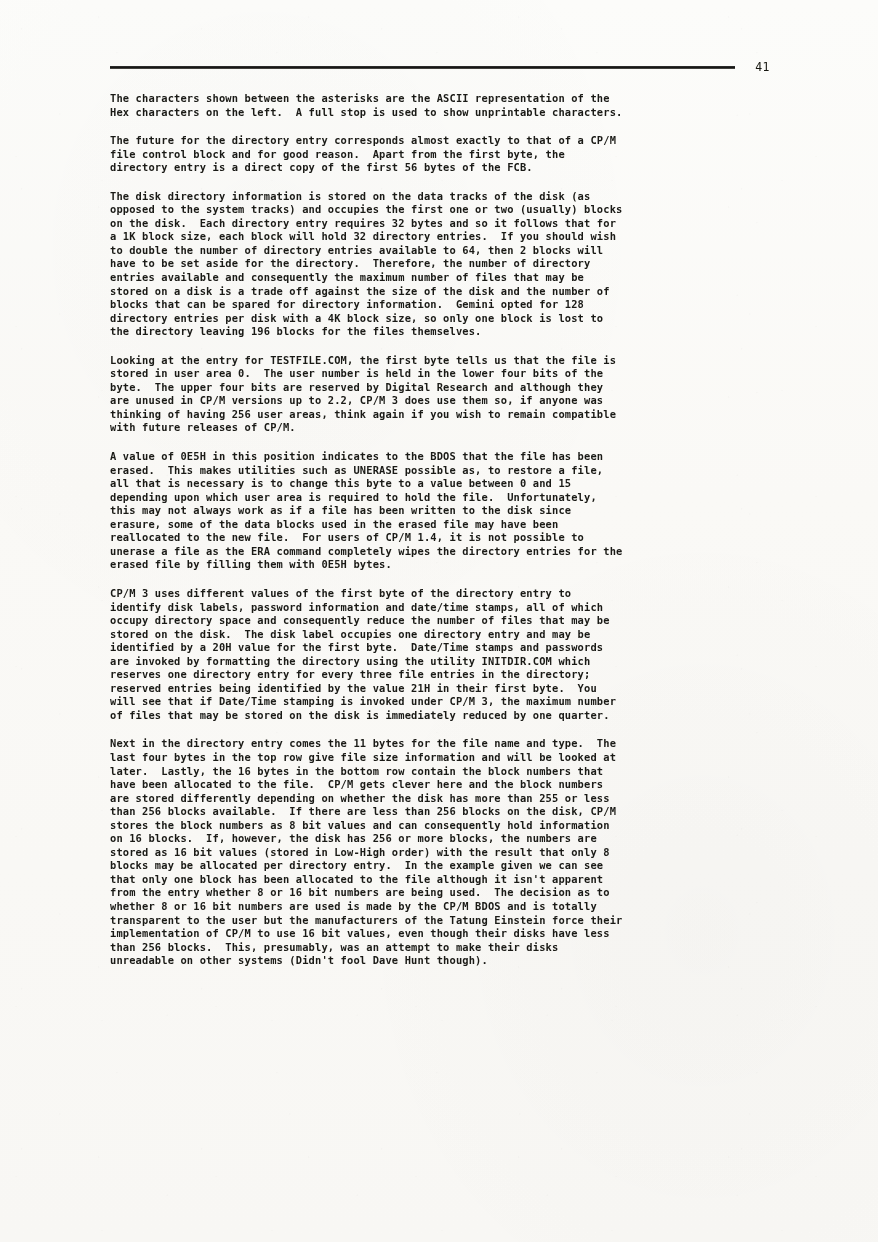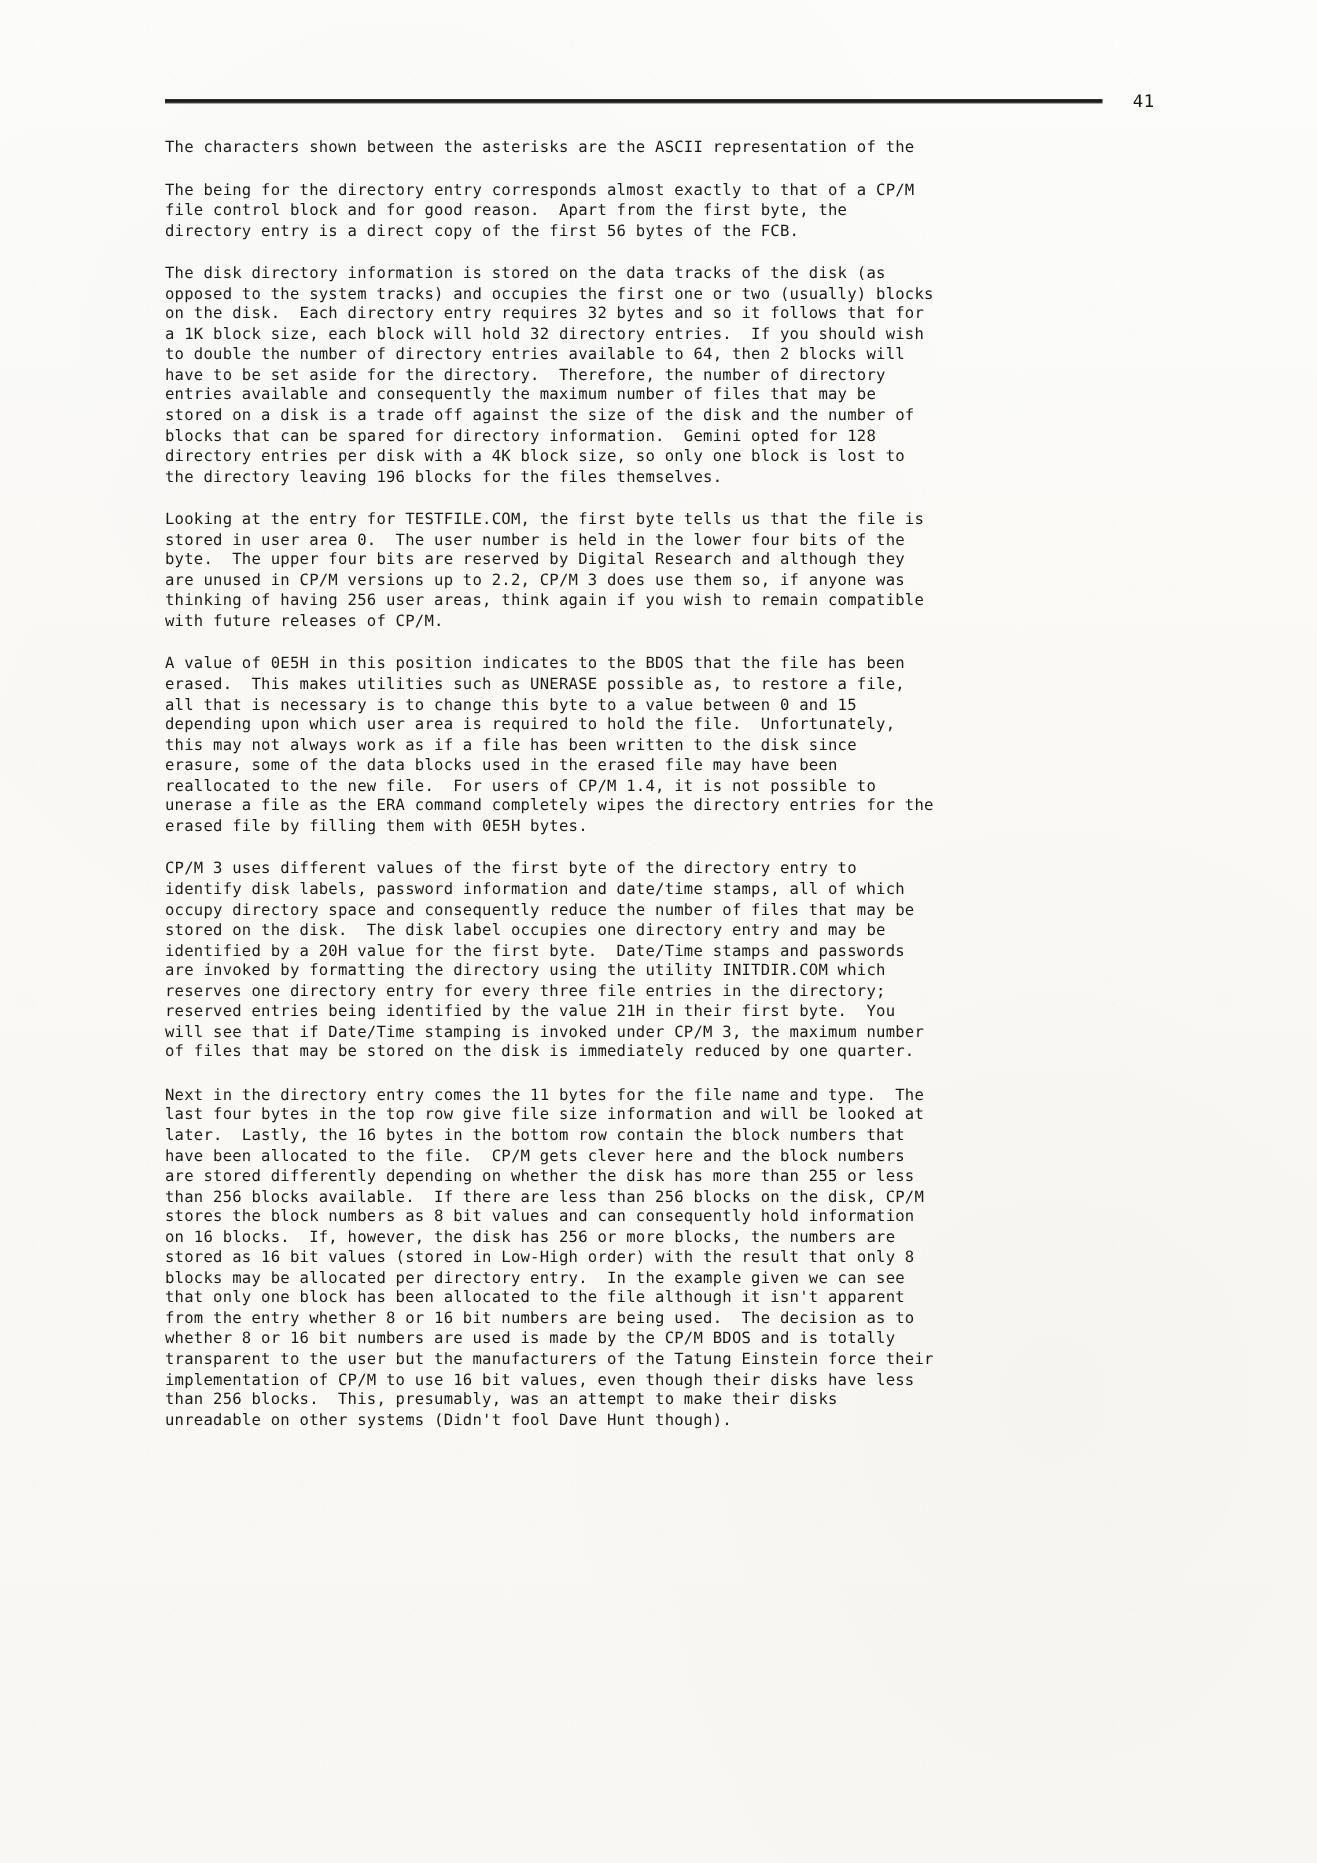--- a/index.html
+++ b/index.html
@@ -80,21 +80,21 @@
   .body-text {
     position: absolute;
     left: 0;
     top: 92px;
     width: 660px;
   }
   .para {
     margin: 0 0 15px 0;
     font-size: 10.4px;
     line-height: 13.55px;
-    font-weight: normal;
+    font-weight: bold;
     color: #1a1a16;
     text-align: justify;
     letter-spacing: 0.15px;
     white-space: pre-wrap;
     -webkit-font-smoothing: none;
   }
   .para:last-child { margin-bottom: 0; }
   .para .ln { display: block; }
 </style>
 </head>
@@ -104,22 +104,22 @@
   <div class="speckle"></div>
 
   <div class="content">
 
     <div class="header">
       <div class="rule"></div>
       <div class="folio">41</div>
     </div>
 
     <div class="body-text">
-        <p class="para"><span class="ln">The characters shown between the asterisks are the ASCII representation of the</span></p>
-        <p class="para"><span class="ln">The being for the directory entry corresponds almost exactly to that of a CP/M</span><span class="ln">file control block and for good reason.  Apart from the first byte, the</span><span class="ln">directory entry is a direct copy of the first 56 bytes of the FCB.</span></p>
+        <p class="para"><span class="ln">The characters shown between the asterisks are the ASCII representation of the</span><span class="ln">Hex characters on the left.  A full stop is used to show unprintable characters.</span></p>
+        <p class="para"><span class="ln">The future for the directory entry corresponds almost exactly to that of a CP/M</span><span class="ln">file control block and for good reason.  Apart from the first byte, the</span><span class="ln">directory entry is a direct copy of the first 56 bytes of the FCB.</span></p>
         <p class="para"><span class="ln">The disk directory information is stored on the data tracks of the disk (as</span><span class="ln">opposed to the system tracks) and occupies the first one or two (usually) blocks</span><span class="ln">on the disk.  Each directory entry requires 32 bytes and so it follows that for</span><span class="ln">a 1K block size, each block will hold 32 directory entries.  If you should wish</span><span class="ln">to double the number of directory entries available to 64, then 2 blocks will</span><span class="ln">have to be set aside for the directory.  Therefore, the number of directory</span><span class="ln">entries available and consequently the maximum number of files that may be</span><span class="ln">stored on a disk is a trade off against the size of the disk and the number of</span><span class="ln">blocks that can be spared for directory information.  Gemini opted for 128</span><span class="ln">directory entries per disk with a 4K block size, so only one block is lost to</span><span class="ln">the directory leaving 196 blocks for the files themselves.</span></p>
         <p class="para"><span class="ln">Looking at the entry for TESTFILE.COM, the first byte tells us that the file is</span><span class="ln">stored in user area 0.  The user number is held in the lower four bits of the</span><span class="ln">byte.  The upper four bits are reserved by Digital Research and although they</span><span class="ln">are unused in CP/M versions up to 2.2, CP/M 3 does use them so, if anyone was</span><span class="ln">thinking of having 256 user areas, think again if you wish to remain compatible</span><span class="ln">with future releases of CP/M.</span></p>
         <p class="para"><span class="ln">A value of 0E5H in this position indicates to the BDOS that the file has been</span><span class="ln">erased.  This makes utilities such as UNERASE possible as, to restore a file,</span><span class="ln">all that is necessary is to change this byte to a value between 0 and 15</span><span class="ln">depending upon which user area is required to hold the file.  Unfortunately,</span><span class="ln">this may not always work as if a file has been written to the disk since</span><span class="ln">erasure, some of the data blocks used in the erased file may have been</span><span class="ln">reallocated to the new file.  For users of CP/M 1.4, it is not possible to</span><span class="ln">unerase a file as the ERA command completely wipes the directory entries for the</span><span class="ln">erased file by filling them with 0E5H bytes.</span></p>
         <p class="para"><span class="ln">CP/M 3 uses different values of the first byte of the directory entry to</span><span class="ln">identify disk labels, password information and date/time stamps, all of which</span><span class="ln">occupy directory space and consequently reduce the number of files that may be</span><span class="ln">stored on the disk.  The disk label occupies one directory entry and may be</span><span class="ln">identified by a 20H value for the first byte.  Date/Time stamps and passwords</span><span class="ln">are invoked by formatting the directory using the utility INITDIR.COM which</span><span class="ln">reserves one directory entry for every three file entries in the directory;</span><span class="ln">reserved entries being identified by the value 21H in their first byte.  You</span><span class="ln">will see that if Date/Time stamping is invoked under CP/M 3, the maximum number</span><span class="ln">of files that may be stored on the disk is immediately reduced by one quarter.</span></p>
         <p class="para"><span class="ln">Next in the directory entry comes the 11 bytes for the file name and type.  The</span><span class="ln">last four bytes in the top row give file size information and will be looked at</span><span class="ln">later.  Lastly, the 16 bytes in the bottom row contain the block numbers that</span><span class="ln">have been allocated to the file.  CP/M gets clever here and the block numbers</span><span class="ln">are stored differently depending on whether the disk has more than 255 or less</span><span class="ln">than 256 blocks available.  If there are less than 256 blocks on the disk, CP/M</span><span class="ln">stores the block numbers as 8 bit values and can consequently hold information</span><span class="ln">on 16 blocks.  If, however, the disk has 256 or more blocks, the numbers are</span><span class="ln">stored as 16 bit values (stored in Low-High order) with the result that only 8</span><span class="ln">blocks may be allocated per directory entry.  In the example given we can see</span><span class="ln">that only one block has been allocated to the file although it isn't apparent</span><span class="ln">from the entry whether 8 or 16 bit numbers are being used.  The decision as to</span><span class="ln">whether 8 or 16 bit numbers are used is made by the CP/M BDOS and is totally</span><span class="ln">transparent to the user but the manufacturers of the Tatung Einstein force their</span><span class="ln">implementation of CP/M to use 16 bit values, even though their disks have less</span><span class="ln">than 256 blocks.  This, presumably, was an attempt to make their disks</span><span class="ln">unreadable on other systems (Didn't fool Dave Hunt though).</span></p>
       </div>
 
   </div>
 </div>
 

